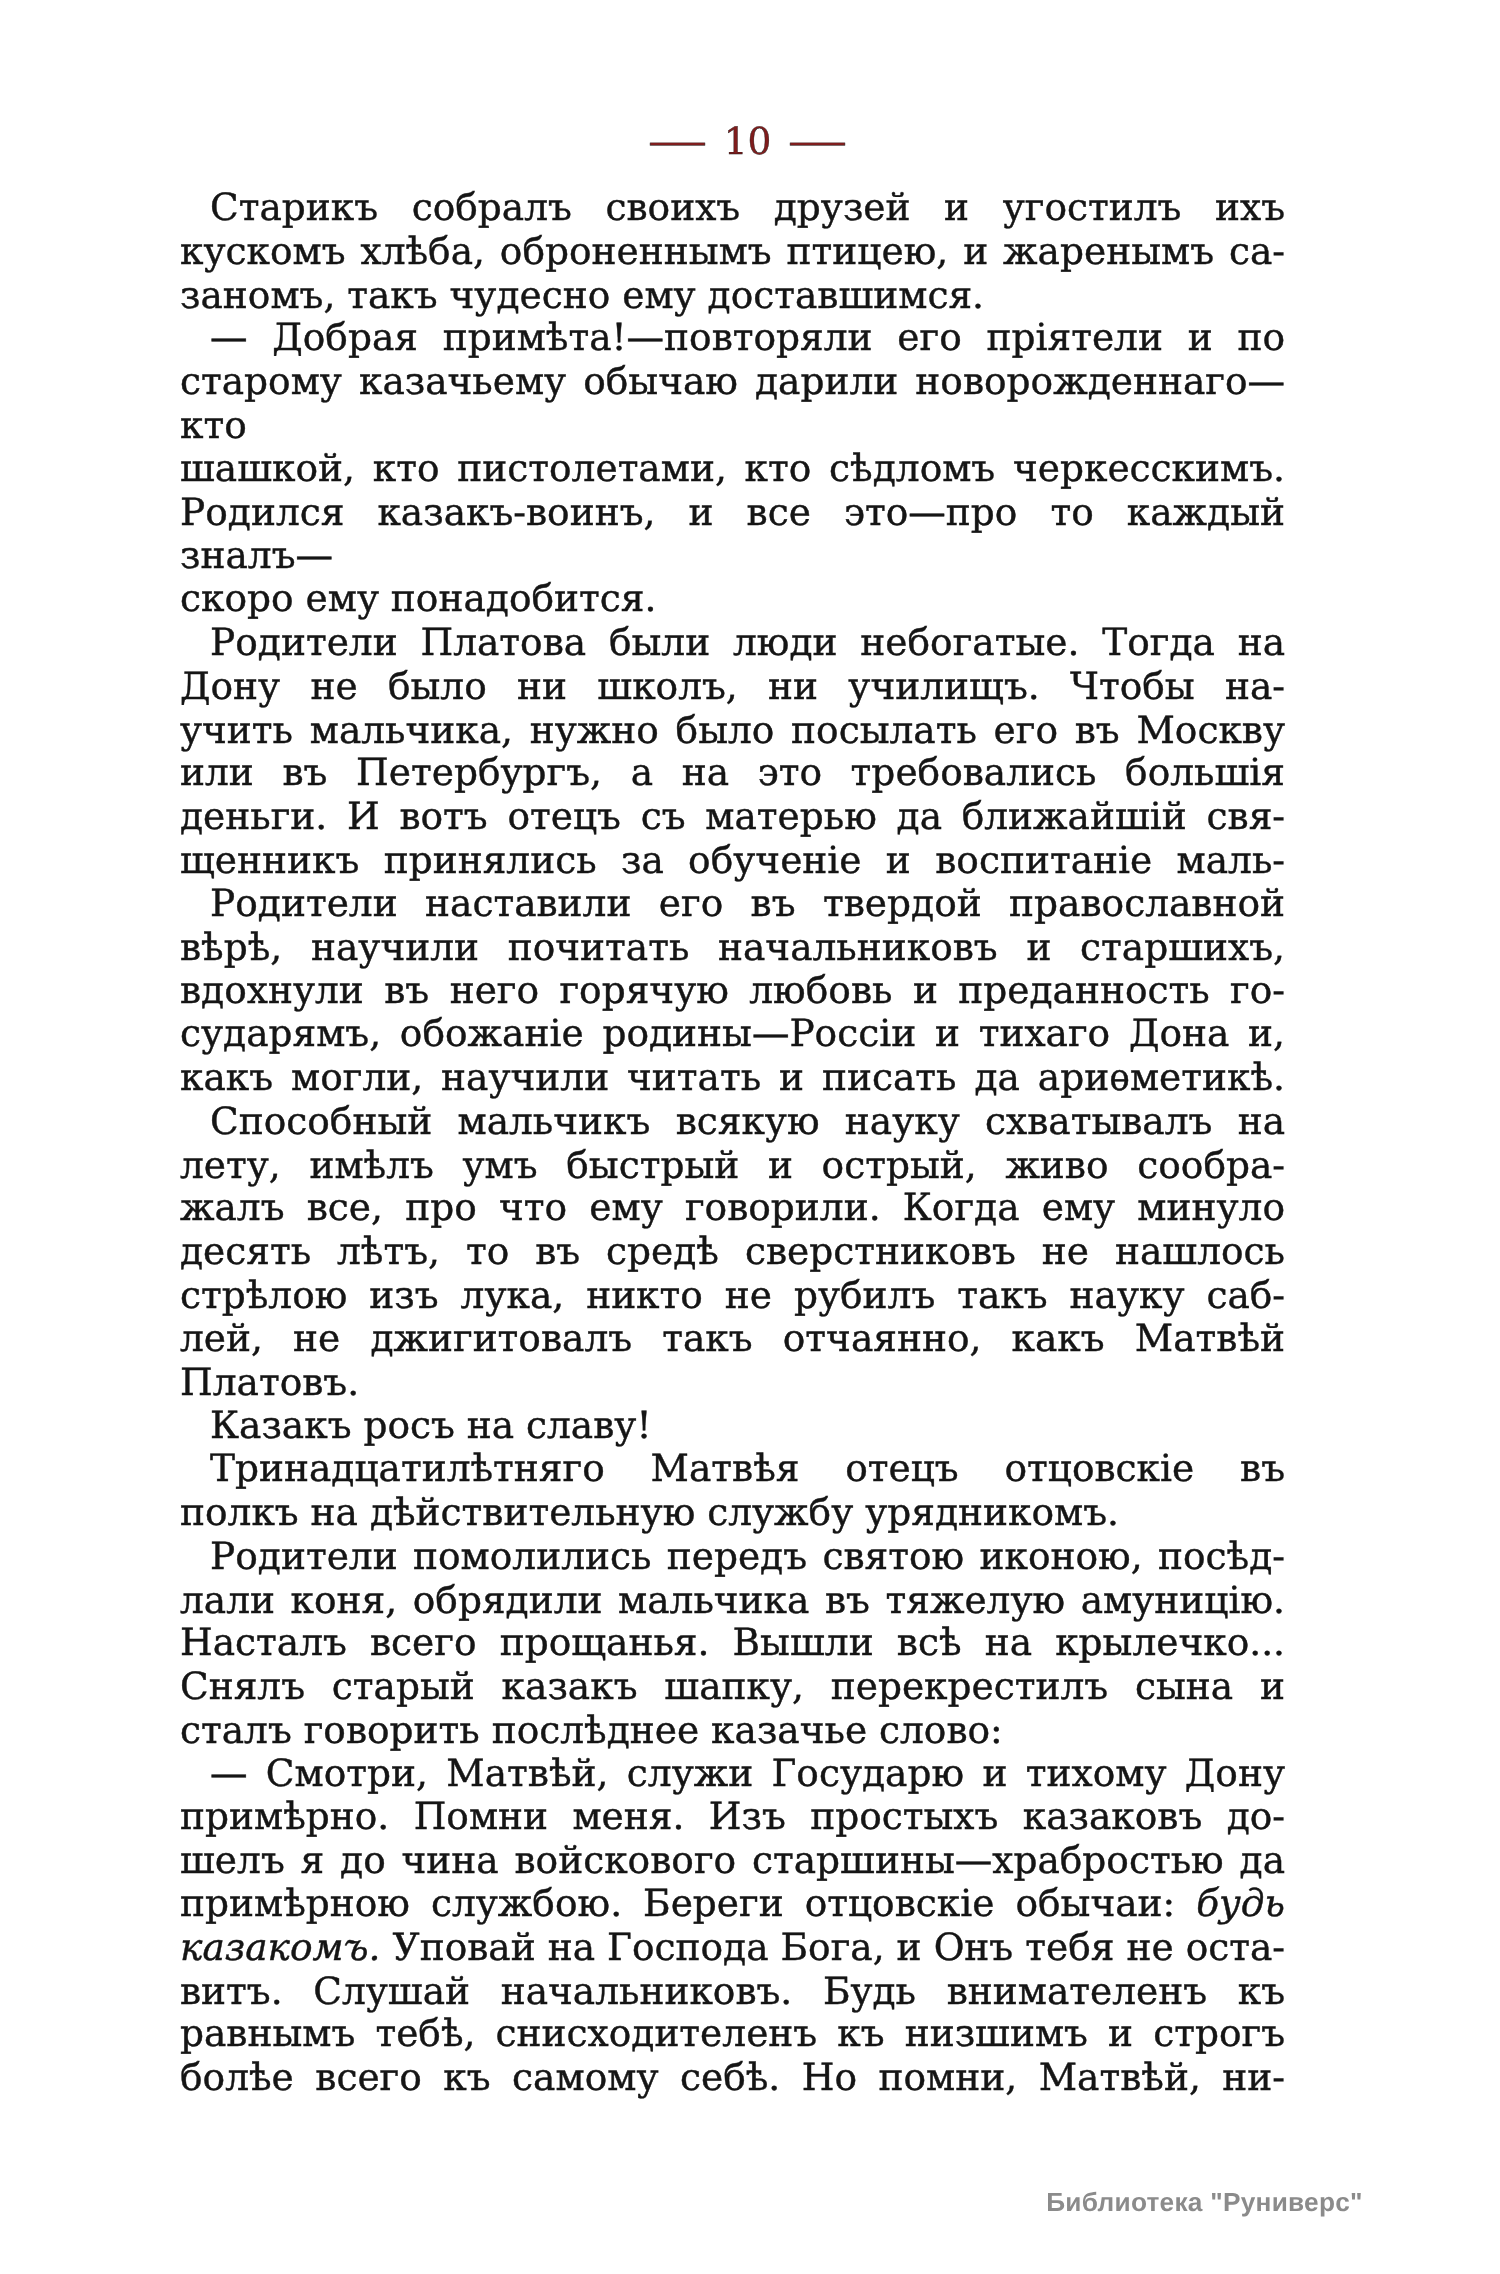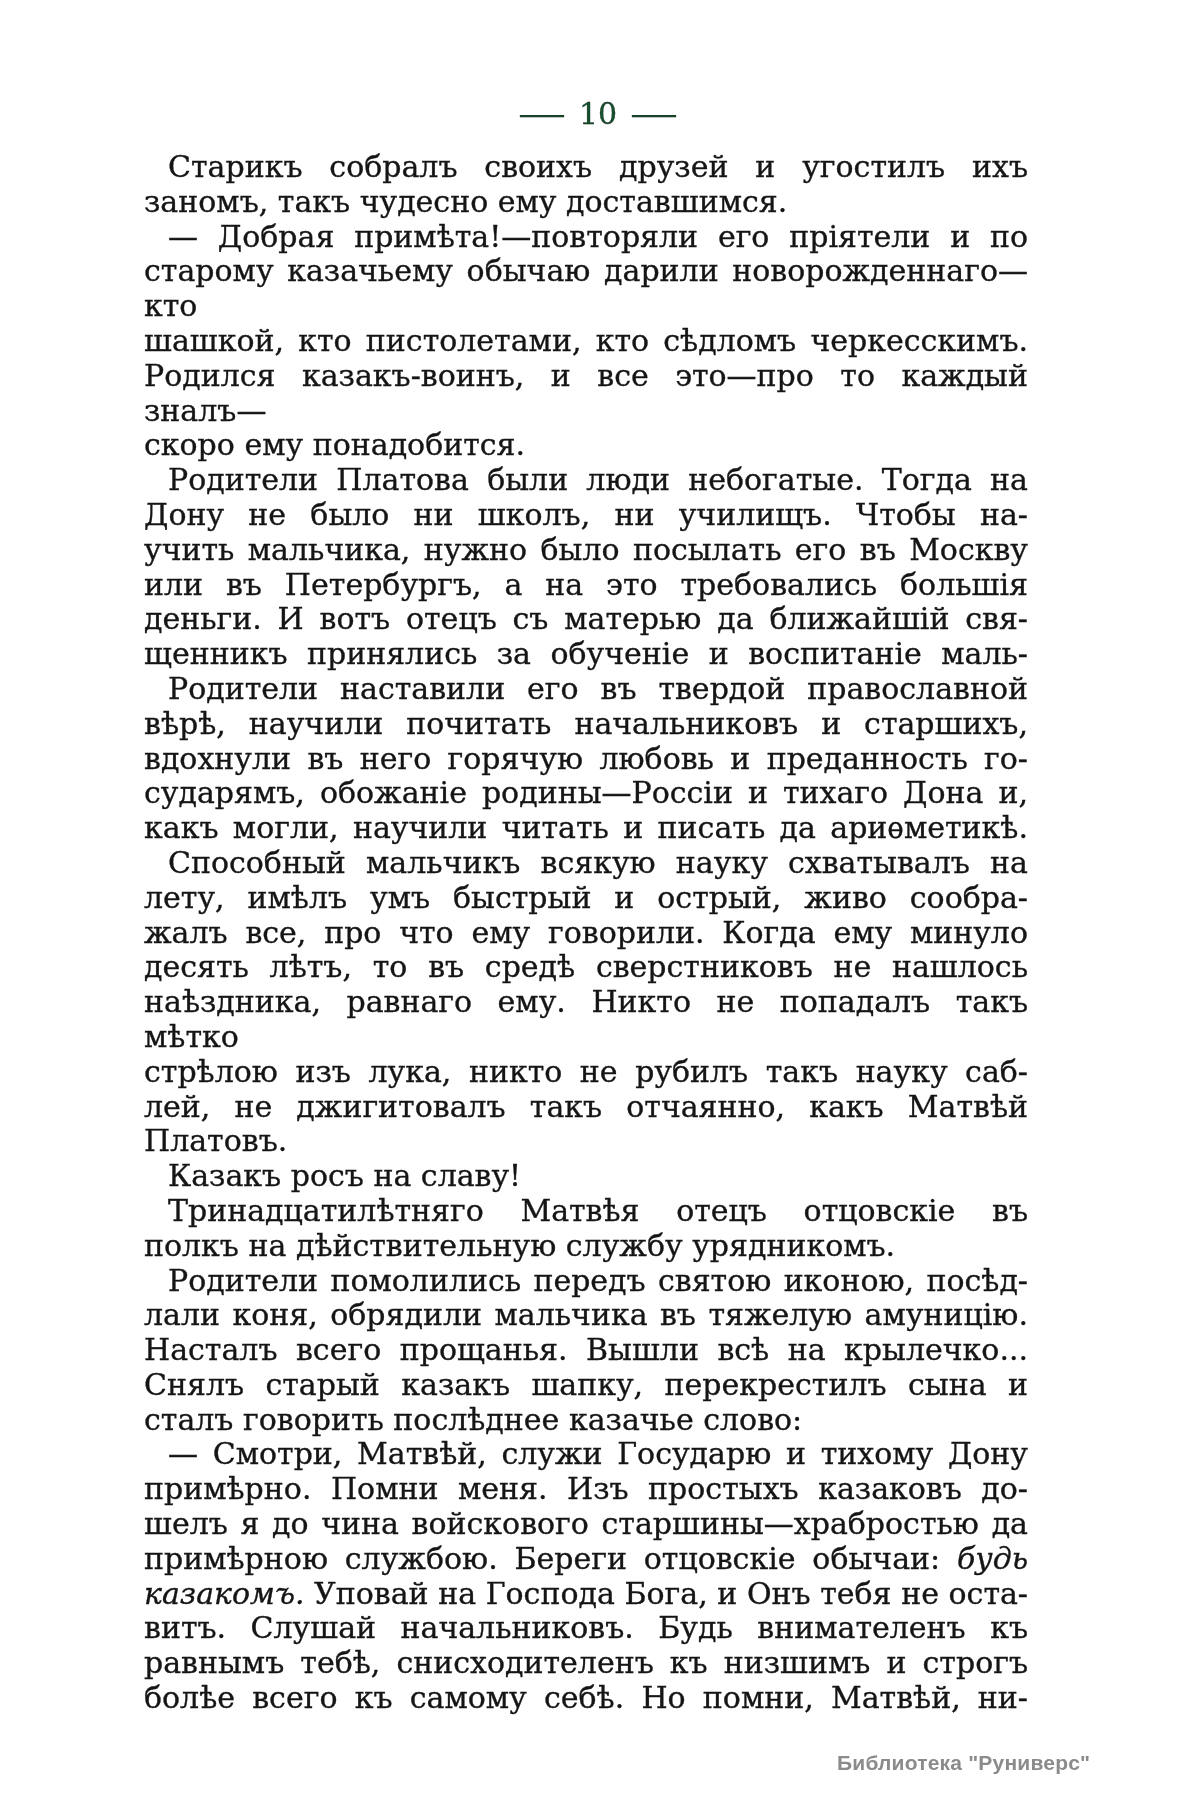--- a/index.html
+++ b/index.html
@@ -20,21 +20,21 @@
     inset: 0;
     background: #ffffff;
   }
   .page-number {
     position: absolute;
     top: 96px;
     left: 156px;
     width: 884px;
     text-align: center;
     font-size: 30px;
-    color: #14532d;
+    color: #7f1d1d;
     -webkit-text-stroke: 0.3px #151515;
   }
   .page-number .dash {
     display: inline-block;
     transform: scaleX(1.6);
     margin: 0 22px;
   }
   .text-block {
     position: absolute;
     top: 150px;
@@ -77,20 +77,21 @@
 
 <div class="page">
 
   <div class="page-number">
     <span class="dash">—</span><span>10</span><span class="dash">—</span>
   </div>
 
   <div class="text-block">
       <div class="para">
         <div class="line first"><span>Старикъ собралъ своихъ друзей и угостилъ ихъ</span></div>
+        <div class="line"><span>кускомъ хлѣба, оброненнымъ птицею, и жаренымъ са-</span></div>
         <div class="line no-just"><span>заномъ, такъ чудесно ему доставшимся.</span></div>
       </div>
       <div class="para">
         <div class="line first"><span>— Добрая примѣта!—повторяли его пріятели и по</span></div>
         <div class="line"><span>старому казачьему обычаю дарили новорожденнаго—кто</span></div>
         <div class="line"><span>шашкой, кто пистолетами, кто сѣдломъ черкесскимъ.</span></div>
         <div class="line"><span>Родился казакъ-воинъ, и все это—про то каждый зналъ—</span></div>
         <div class="line no-just"><span>скоро ему понадобится.</span></div>
       </div>
       <div class="para">
@@ -106,21 +107,20 @@
         <div class="line"><span>вѣрѣ, научили почитать начальниковъ и старшихъ,</span></div>
         <div class="line"><span>вдохнули въ него горячую любовь и преданность го-</span></div>
         <div class="line"><span>сударямъ, обожаніе родины—Россіи и тихаго Дона и,</span></div>
         <div class="line"><span>какъ могли, научили читать и писать да ариѳметикѣ.</span></div>
       </div>
       <div class="para">
         <div class="line first"><span>Способный мальчикъ всякую науку схватывалъ на</span></div>
         <div class="line"><span>лету, имѣлъ умъ быстрый и острый, живо сообра-</span></div>
         <div class="line"><span>жалъ все, про что ему говорили. Когда ему минуло</span></div>
         <div class="line"><span>десять лѣтъ, то въ средѣ сверстниковъ не нашлось</span></div>
-        <div class="line"><span>наѣздника, равнаго ему. Никто не попадалъ такъ мѣтко</span></div>
         <div class="line"><span>стрѣлою изъ лука, никто не рубилъ такъ науку саб-</span></div>
         <div class="line"><span>лей, не джигитовалъ такъ отчаянно, какъ Матвѣй</span></div>
         <div class="line no-just"><span>Платовъ.</span></div>
       </div>
       <div class="para">
         <div class="line first no-just"><span>Казакъ росъ на славу!</span></div>
       </div>
       <div class="para">
         <div class="line first"><span>Тринадцатилѣтняго Матвѣя отецъ отцовскіе въ</span></div>
         <div class="line no-just"><span>полкъ на дѣйствительную службу урядникомъ.</span></div>

